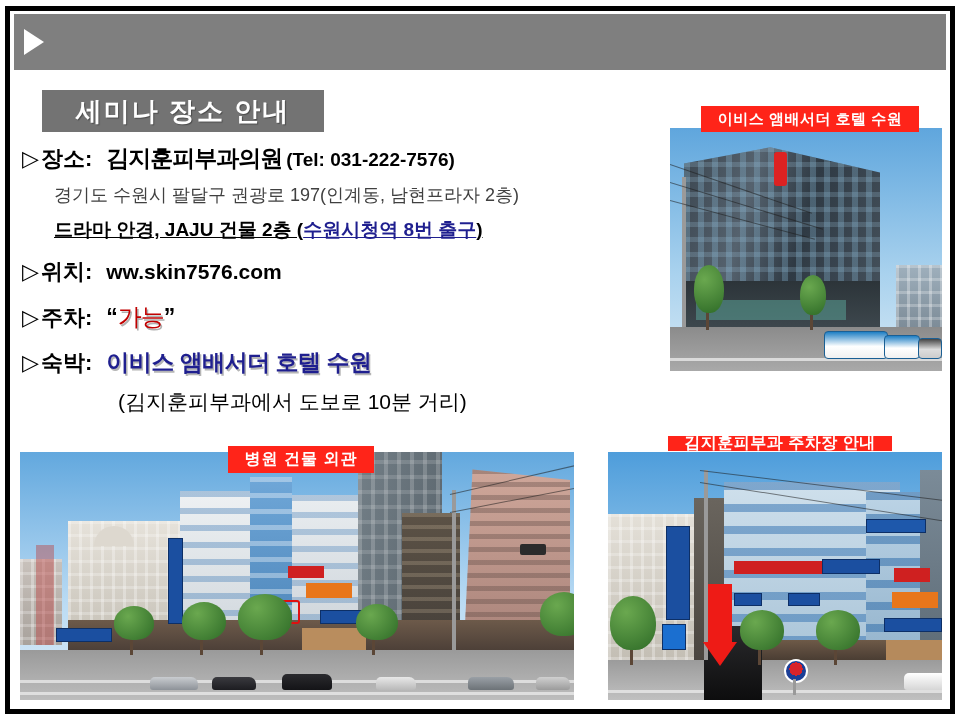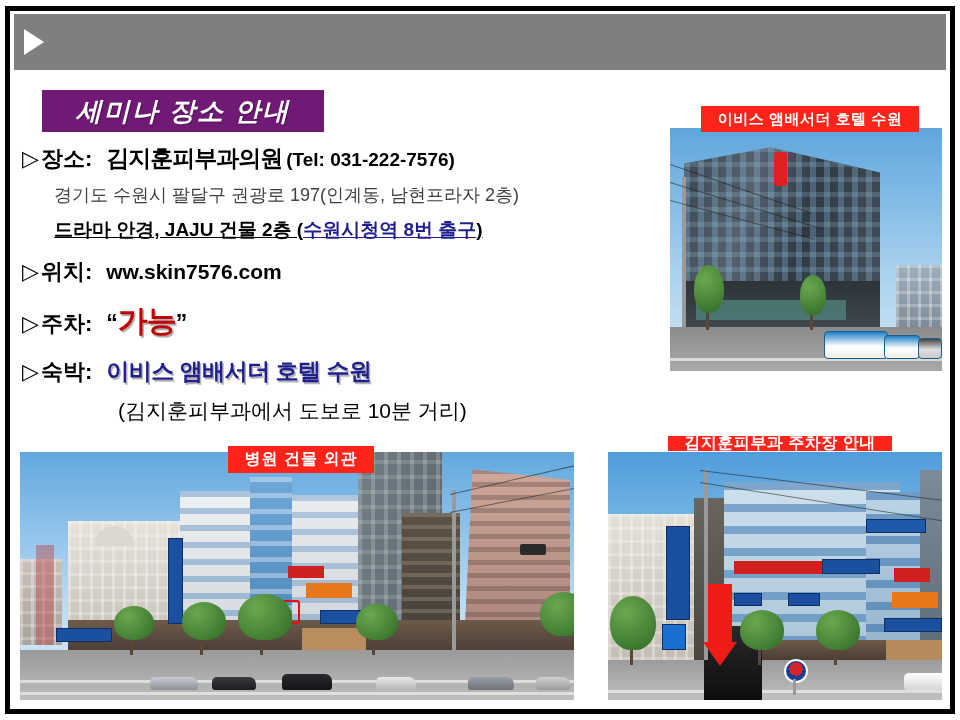--- a/index.html
+++ b/index.html
@@ -14,22 +14,22 @@
           display:flex;align-items:center;box-sizing:border-box;padding-left:10px;overflow:hidden;}
   .hdr-tri{width:0;height:0;border-left:20px solid #fff;border-top:13px solid transparent;
            border-bottom:13px solid transparent;margin-right:4px;flex:0 0 auto;}
   .hdr-txt{font-size:31px;font-weight:bold;line-height:1;white-space:nowrap;letter-spacing:-0.5px;}
   .hdr-main{color:#ffffff;}
   .hdr-red{color:#ff0000;margin-left:9px;}
   .hdr-colon{color:#ffffff;}
   .hdr-yellow{color:#ffff00;margin-left:7px;}
 
   
-  .banner{position:absolute;left:42px;top:90px;width:282px;height:42px;background:#701a75;
-          display:flex;align-items:center;justify-content:center;box-sizing:border-box;font-style:italic;}
+  .banner{position:absolute;left:42px;top:90px;width:282px;height:42px;background:#737373;
+          display:flex;align-items:center;justify-content:center;box-sizing:border-box;}
   .banner span{color:#ffffff;font-size:26px;font-weight:bold;letter-spacing:2px;
                text-shadow:1px 1px 1px rgba(0,0,0,.35);}
 
   
   .info{position:absolute;left:22px;top:143px;width:610px;}
   .row{display:flex;align-items:baseline;white-space:nowrap;}
   .r1{margin-bottom:2px;}
   .bullet{display:inline-block;font-size:22px;color:#000;margin-right:2px;}
   .lbl{font-size:22px;font-weight:bold;color:#000;}
   .lbl-gap{display:inline-block;width:14px;}
@@ -39,21 +39,21 @@
   .addr{font-size:18px;color:#404040;margin:9px 0 0 32px;white-space:nowrap;}
   .line3{margin:10px 0 0 32px;white-space:nowrap;}
   .l3a{font-size:19px;font-weight:bold;color:#000;text-decoration:underline;}
   .l3b{font-size:19px;font-weight:bold;color:#1f1f8f;text-decoration:underline;}
   .l3c{font-size:19px;font-weight:bold;color:#000;text-decoration:underline;}
 
   .rowgap{margin-top:14px;}
   .url{font-size:21px;font-weight:bold;color:#000;}
 
   .q{font-size:23px;font-weight:bold;color:#000;}
-  .ganeung{font-size:30px;font-weight:bold;color:#c00000;
+  .ganeung{font-size:24px;font-weight:normal;color:#c00000;
            text-shadow:1.5px 1.5px 0 rgba(150,150,150,.75);letter-spacing:-1px;}
   .paren{font-size:17px;color:#000;margin-left:4px;}
 
   .hotel{font-size:23px;font-weight:bold;color:#1f1f8f;letter-spacing:-0.5px;
          text-shadow:1.5px 1.5px 0 rgba(150,150,150,.7);}
   .walk{font-size:21px;color:#000;margin:10px 0 0 96px;white-space:nowrap;}
 
   
   .photo{position:absolute;overflow:hidden;background:#cfe4f5;}
   .cap{position:absolute;background:#ff2419;color:#fff;font-weight:bold;

